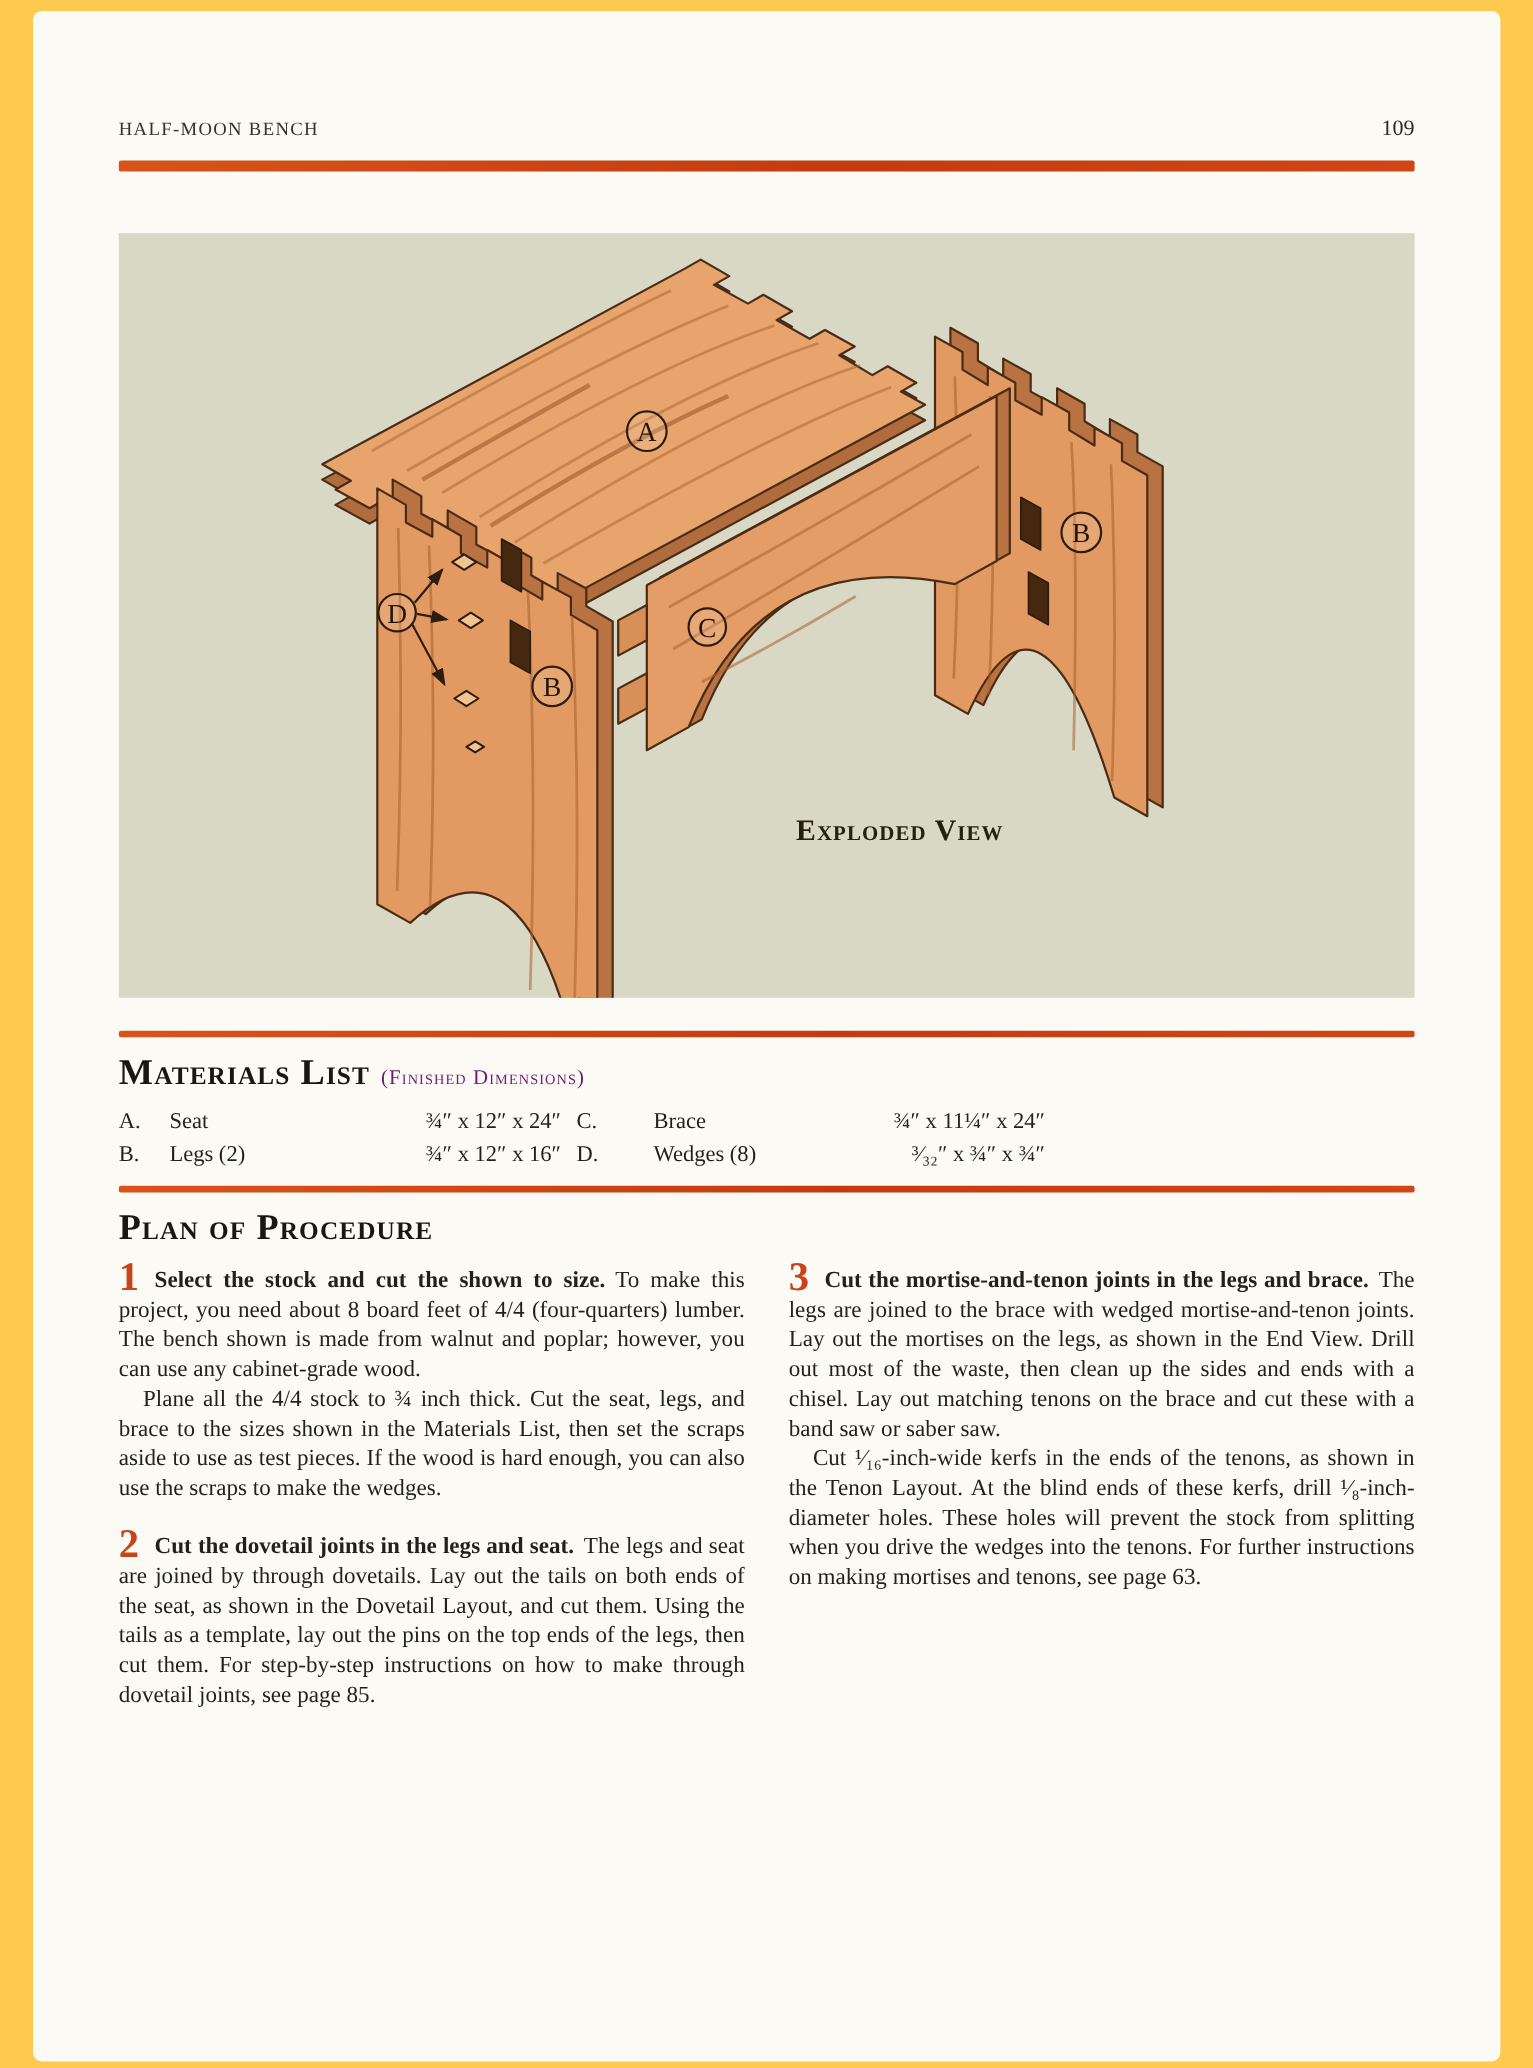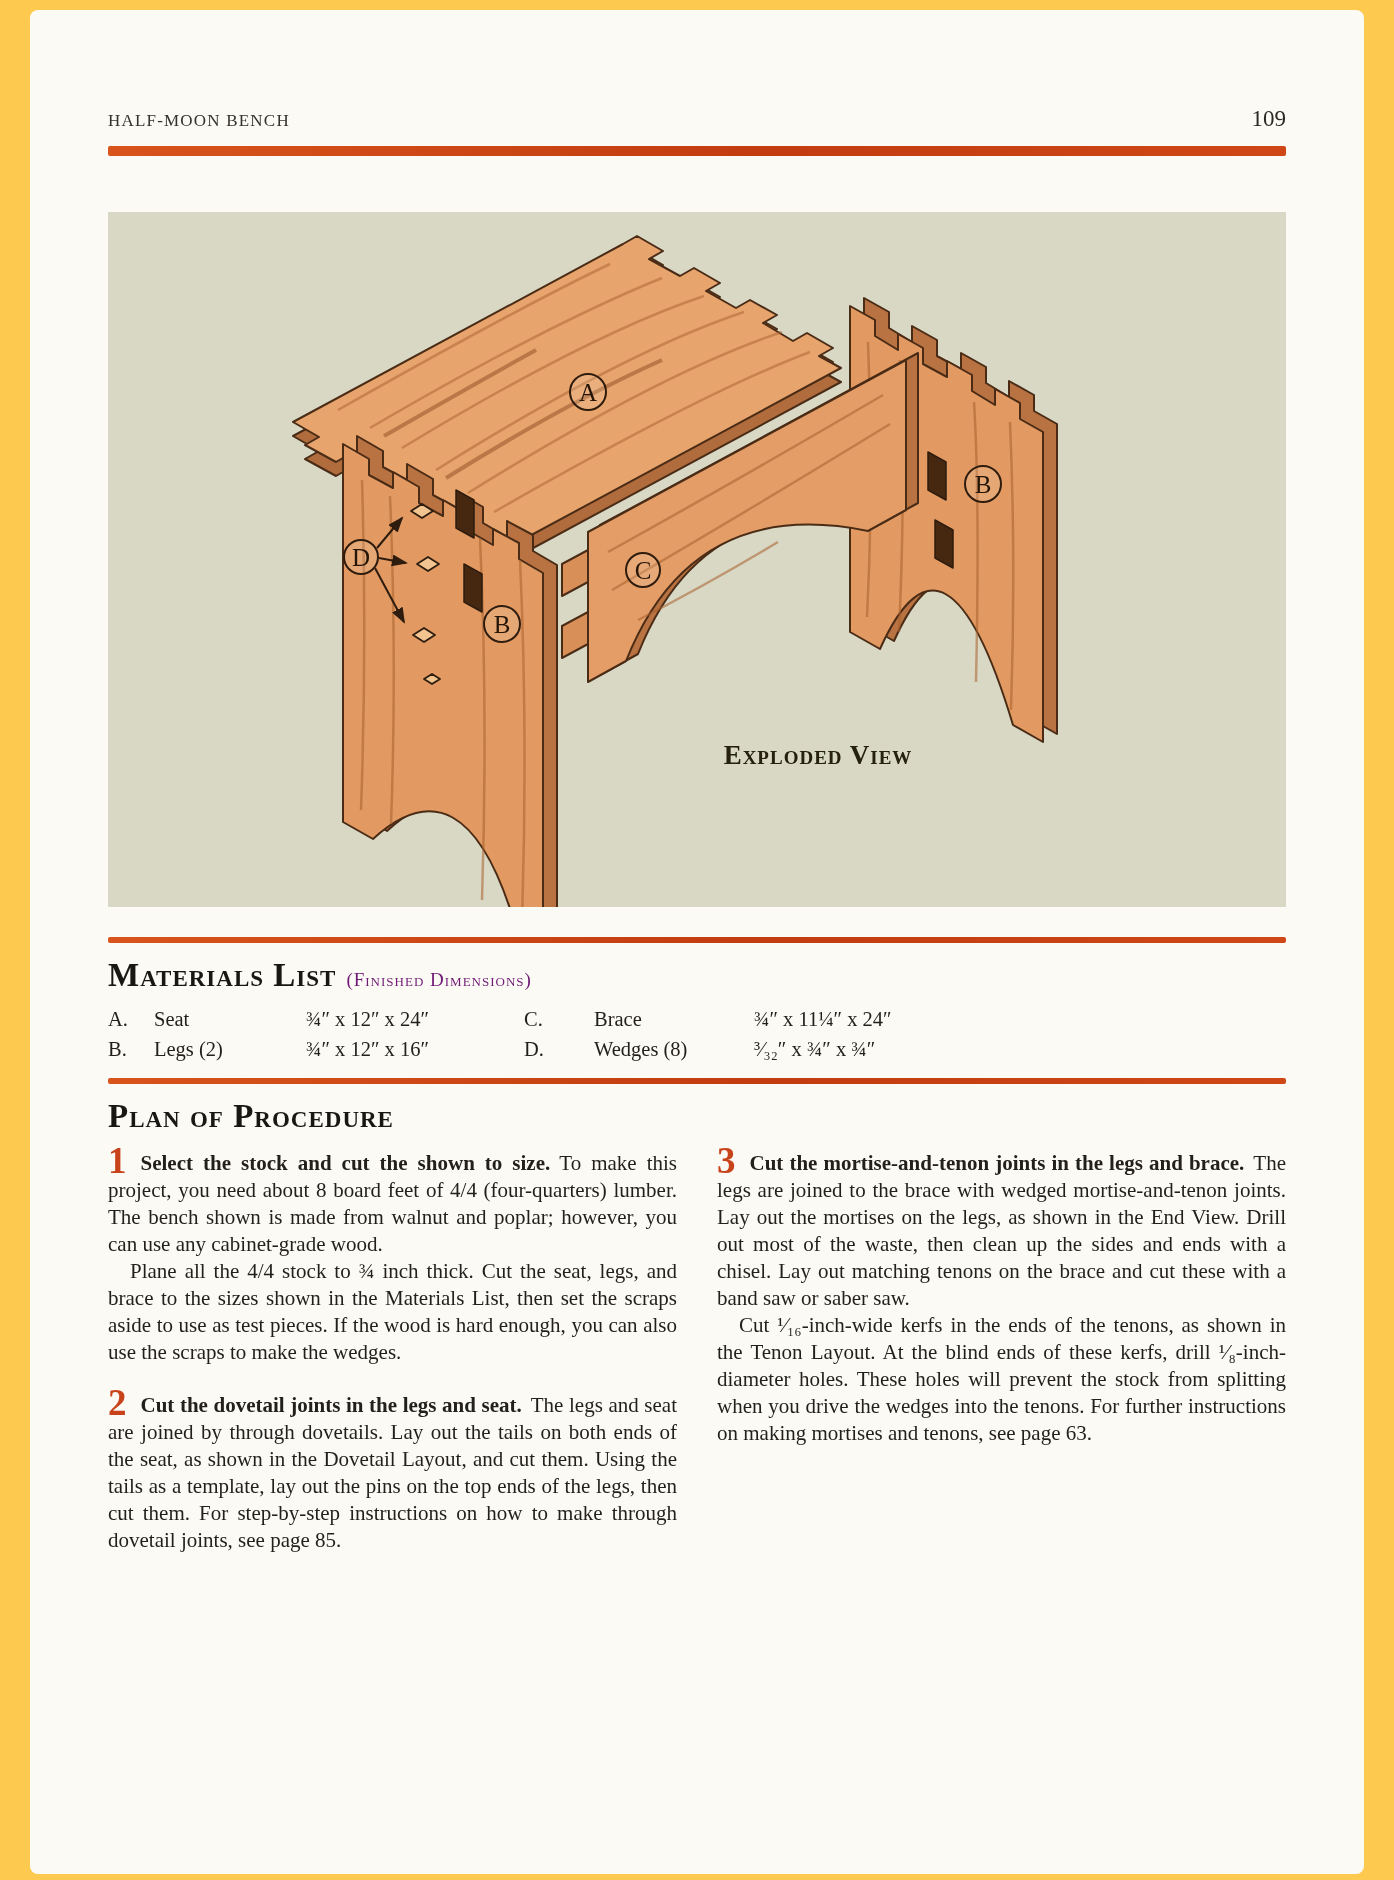--- a/index.html
+++ b/index.html
@@ -20,21 +20,21 @@
     overflow:hidden;
   }
   .runhead{
     display:flex;justify-content:space-between;align-items:baseline;
     height:24px;
   }
   .runhead-title{
     font-size:17px;letter-spacing:1.2px;color:#35312c;
   }
   .runhead-page{
-    font-size:23px;color:#2c2925;
+    font-size:20px;color:#2c2925;
   }
   .rule{
     background:linear-gradient(90deg,#d8541b,#c23c10 55%,#cf4716);
     border-radius:2px;
   }
   .rule-top{height:10px;margin-top:16px;}
   .rule-mid{height:6px;margin-top:30px;}
   .rule-bot{height:6px;margin-top:14px;}
   .panel{
     margin-top:56px;
@@ -62,21 +62,21 @@
     font-weight:700;font-size:23px;margin-top:12px;line-height:26px;
   }
   .parts-table{
     display:grid;
     grid-template-columns:46px 152px 218px 70px 160px 210px;
     font-size:20.5px;
     line-height:30px;
     margin-top:6px;
     width:870px;
   }
-  .dims{padding-right:14px;}
+  .dims{text-align:right;padding-right:14px;}
   .proc-cols{
     margin-top:16px;
     height:445px;
     column-count:2;
     column-gap:40px;
     column-fill:auto;
     font-size:21px;
     line-height:27px;
     text-align:justify;
   }

